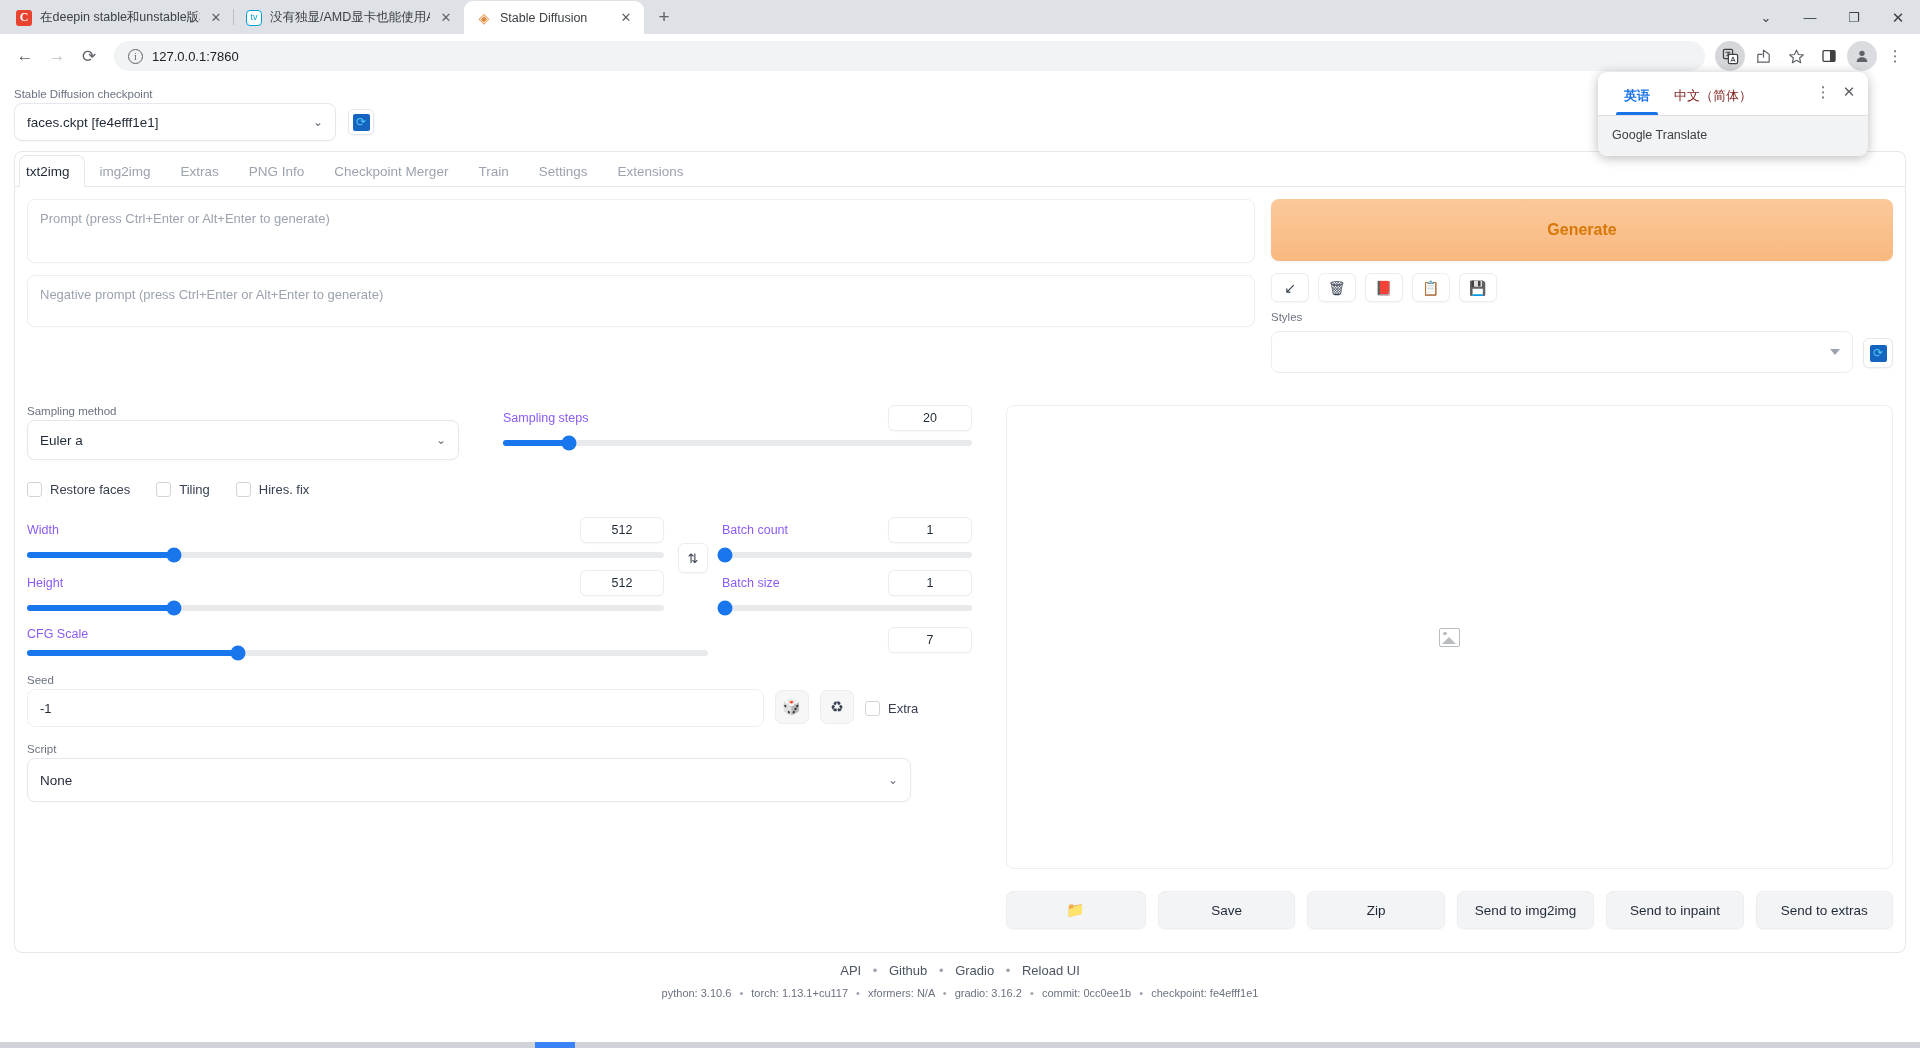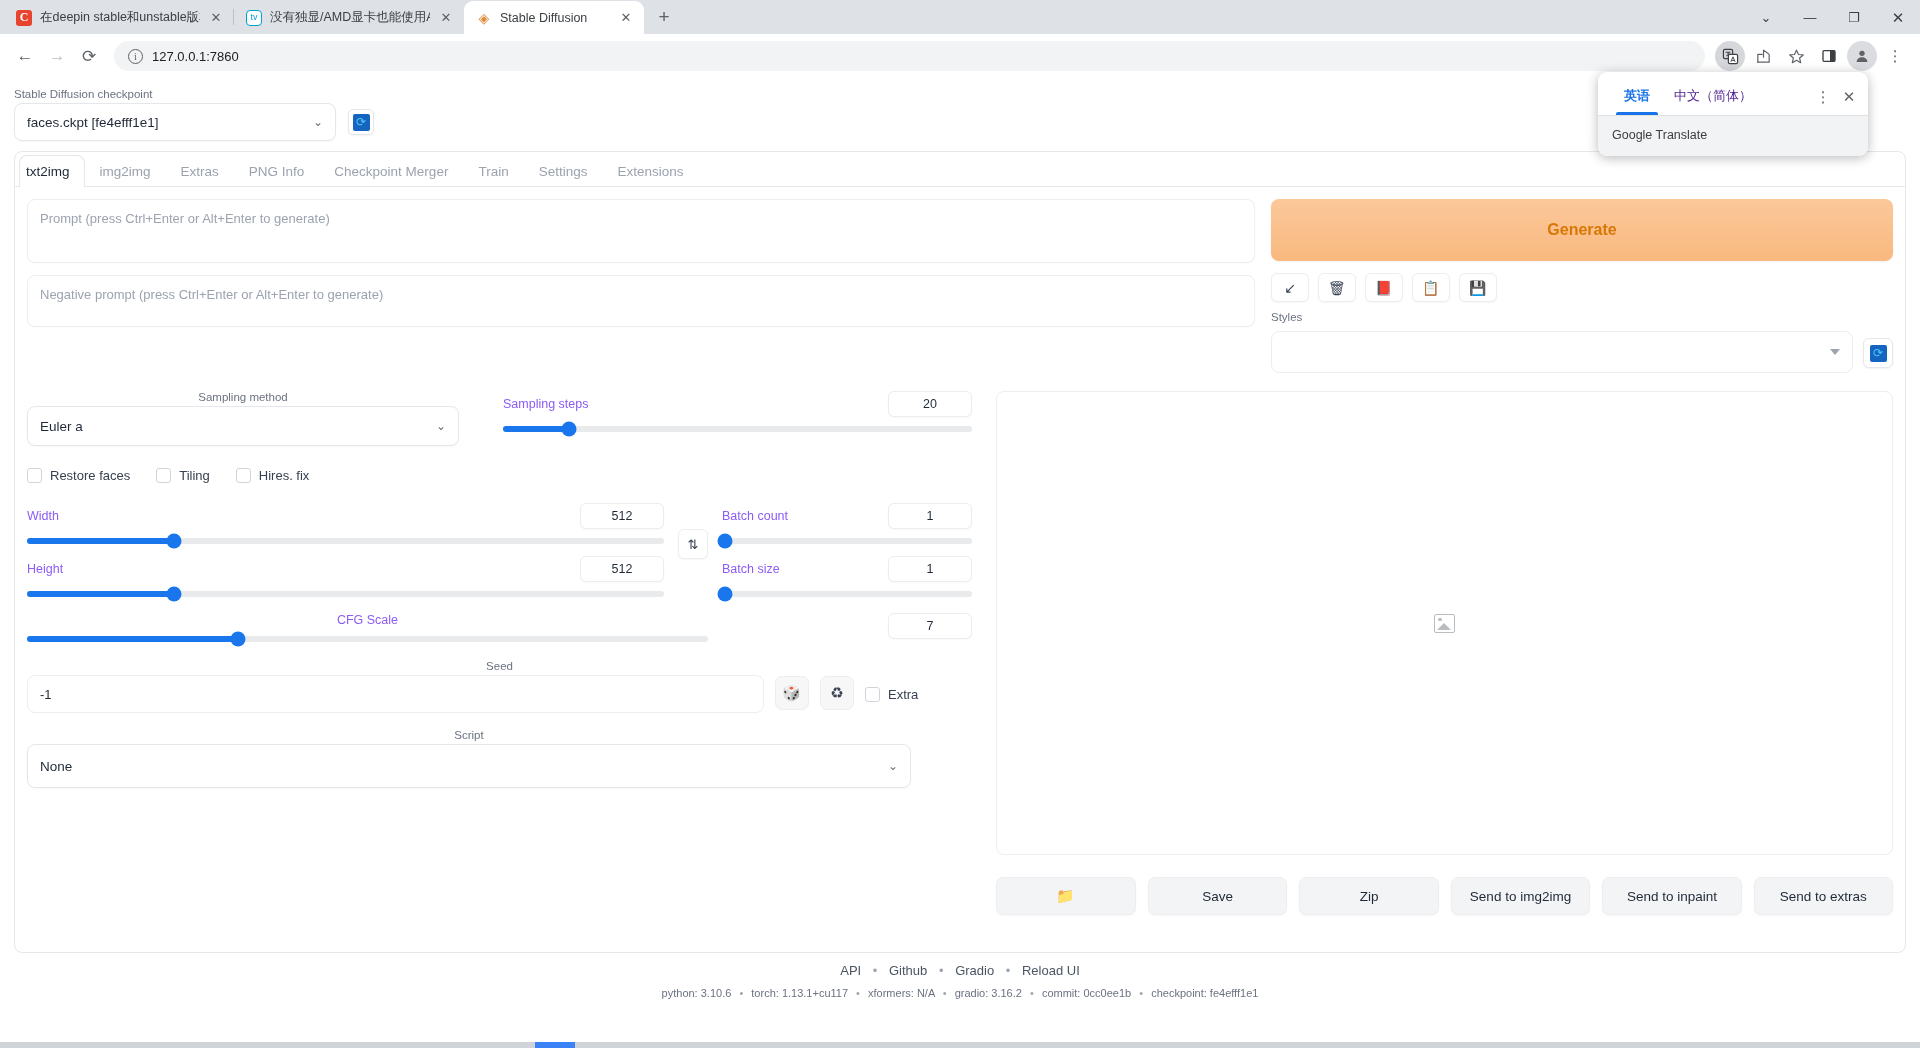--- a/index.html
+++ b/index.html
@@ -55,23 +55,23 @@
   .tb-icon { width: 30px; height: 30px; display: flex; align-items: center; justify-content: center; color: #5f6368; font-size: 15px; border-radius: 50%; }
   .tb-icon.translate-active { background: #d5d7da; }
   .avatar-btn { width: 30px; height: 30px; border-radius: 50%; background: #dadce0; display: flex; align-items: center; justify-content: center; color: #5f6368; font-size: 14px; }
 
   
   .translate-popup {
     position: absolute; top: 38px; right: 52px; width: 270px;
     background: #ffffff; border-radius: 9px;
     box-shadow: 0 2px 12px rgba(0,0,0,0.28); z-index: 40; overflow: hidden;
   }
-  .tp-head { display: flex; align-items: center; padding: 7px 6px 0 14px; }
+  .tp-head { display: flex; padding: 7px 6px 0 14px; }
   .tp-tabs { display: flex; flex: 1 1 auto; }
-  .tp-tab { padding: 8px 12px 10px; font-size: 13px; color: #4c1d95; position: relative; white-space: nowrap; }
+  .tp-tab { padding: 8px 12px 10px; font-size: 13px; color: #7f1d1d; position: relative; white-space: nowrap; }
   .tp-tab.sel { color: #1a73e8; font-weight: bold; }
   .tp-tab.sel::after { content: ""; position: absolute; left: 4px; right: 4px; bottom: 0; height: 3px; background: #1a73e8; border-radius: 2px 2px 0 0; }
   .tp-act { width: 26px; height: 26px; display: flex; align-items: center; justify-content: center; color: #5f6368; font-size: 15px; border-radius: 50%; }
   .tp-sep { height: 1px; background: #e0e0e0; }
   .tp-body { background: #f1f3f4; padding: 12px 14px 14px; font-size: 12.5px; color: #3c4043; }
 
   
   .page { flex: 1 1 auto; background: #ffffff; overflow: hidden; position: relative; }
   .gradio { padding: 10px 14px 0 14px; color: #374151; }
 
@@ -131,21 +131,21 @@
     display: flex; align-items: center; justify-content: flex-end; padding: 0 12px;
   }
   .caret-sm { width: 0; height: 0; border-left: 5px solid transparent; border-right: 5px solid transparent; border-top: 6px solid #9ca3af; }
   .styles-refresh {
     width: 30px; height: 30px; border-radius: 6px; background: #fff; border: 1px solid #e5e7eb;
     display: flex; align-items: center; justify-content: center; margin-bottom: 5px;
     box-shadow: 0 1px 2px rgba(0,0,0,0.05);
   }
 
   
-  .params { display: flex; gap: 0; margin-top: 18px; text-align: center; }
+  .params { display: flex; gap: 10px; margin-top: 32px; }
   .params-left { width: 945px; flex: 0 0 945px; }
   .result-col { flex: 1 1 auto; padding-left: 24px; }
 
   .two-col { display: flex; gap: 44px; }
   .col-a { width: 432px; flex: 0 0 432px; }
   .col-b { flex: 1 1 auto; }
 
   .lbl { font-size: 11.5px; color: #6b7280; margin-bottom: 3px; }
   .lbl-mid { font-size: 12.5px; color: #8b5cf6; }
   .sampler-sel {

